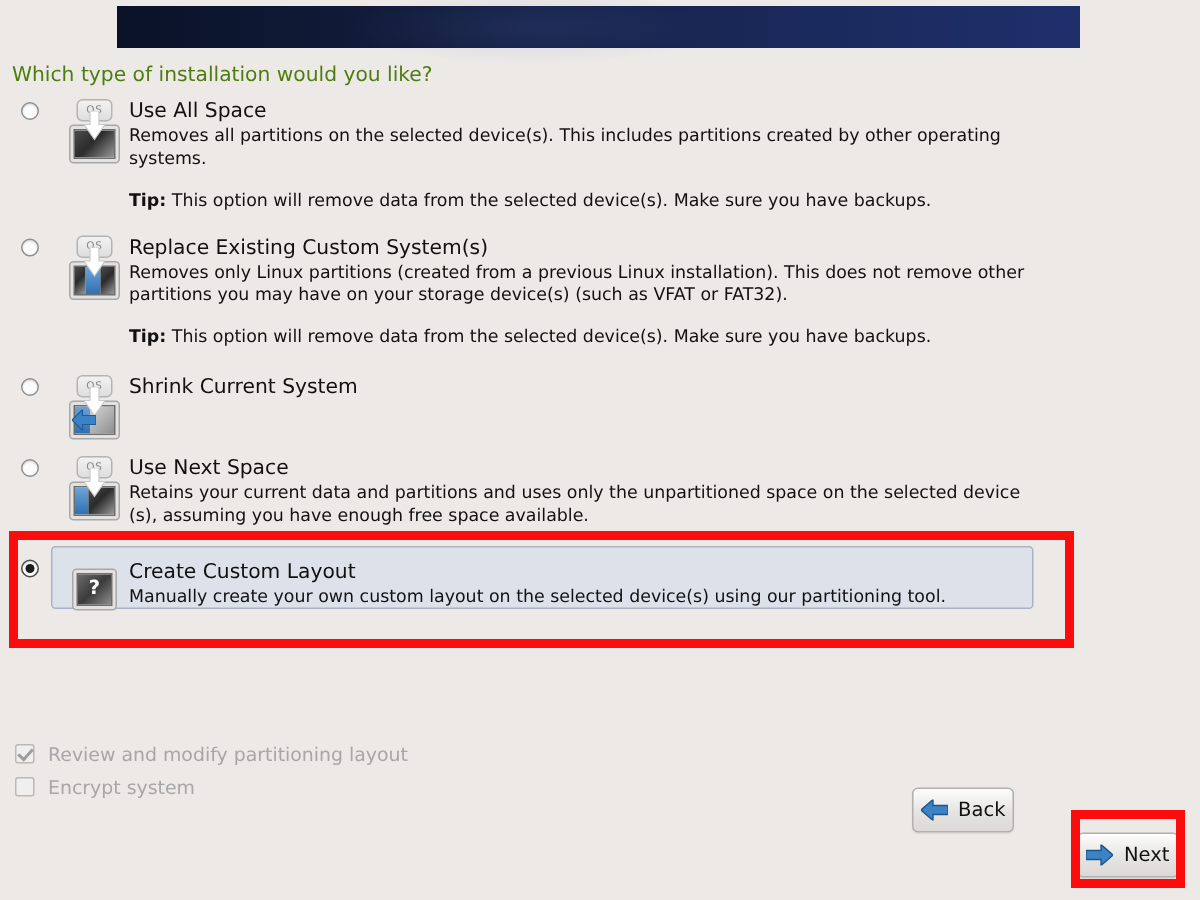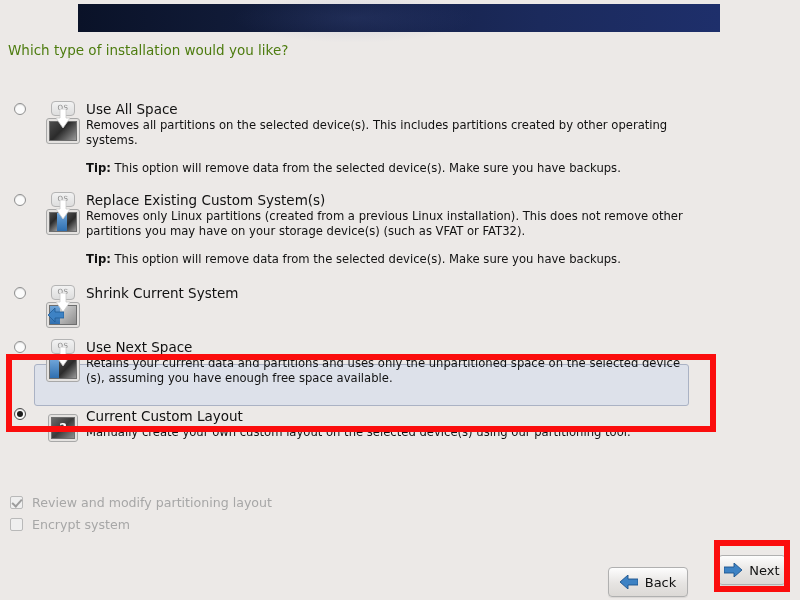--- a/index.html
+++ b/index.html
@@ -42,21 +42,20 @@
     white-space: nowrap;
   }
 
   
   .option {
     position: absolute;
     left: 0;
     width: 800px;
     display: flex;
     align-items: flex-start;
-    margin-top: 35px;
   }
   .radio-cell {
     width: 40px;
     flex: 0 0 40px;
     display: flex;
     justify-content: center;
     padding-top: 2px;
   }
   .radio {
     width: 12px;
@@ -269,21 +268,21 @@
     box-shadow: 0 1px 1px rgba(0,0,0,0.08);
     box-sizing: border-box;
     display: flex;
     align-items: center;
     justify-content: center;
     gap: 7px;
     font-size: 13px;
     color: #111;
     cursor: default;
   }
-  #btn-back { left: 608px; top: 567px; width: 80px; }
+  #btn-back { left: 608px; top: 525px; width: 68px; }
   #btn-next { left: 718px; top: 555px; width: 68px; text-align: right; }
   .btn svg { display: block; }
 </style>
 </head>
 <body>
 
 <div id="banner"></div>
 
 <div id="question">Which type of installation would you like?</div>
 
@@ -392,21 +391,21 @@
 <div class="option" style="top:371px;">
   <div class="radio-cell">
     <div class="radio checked"></div>
   </div>
   <div class="icon-cell">
     <div class="qmark-icon">
       <div class="qmark-inner">?</div>
     </div>
   </div>
   <div class="text-cell" style="padding-top:2px;">
-    <div class="opt-title">Current Custom Layout</div>
+    <div class="opt-title">Create Custom Layout</div>
     <div class="opt-desc">Manually create your own custom layout on the selected device(s) using our partitioning tool.</div>
   </div>
 </div>
 
 <div id="checkbox-group">
   <div class="chk-row">
     <div class="chk-box checked"></div>
     <div class="chk-label">Review and modify partitioning layout</div>
   </div>
   <div class="chk-row">

